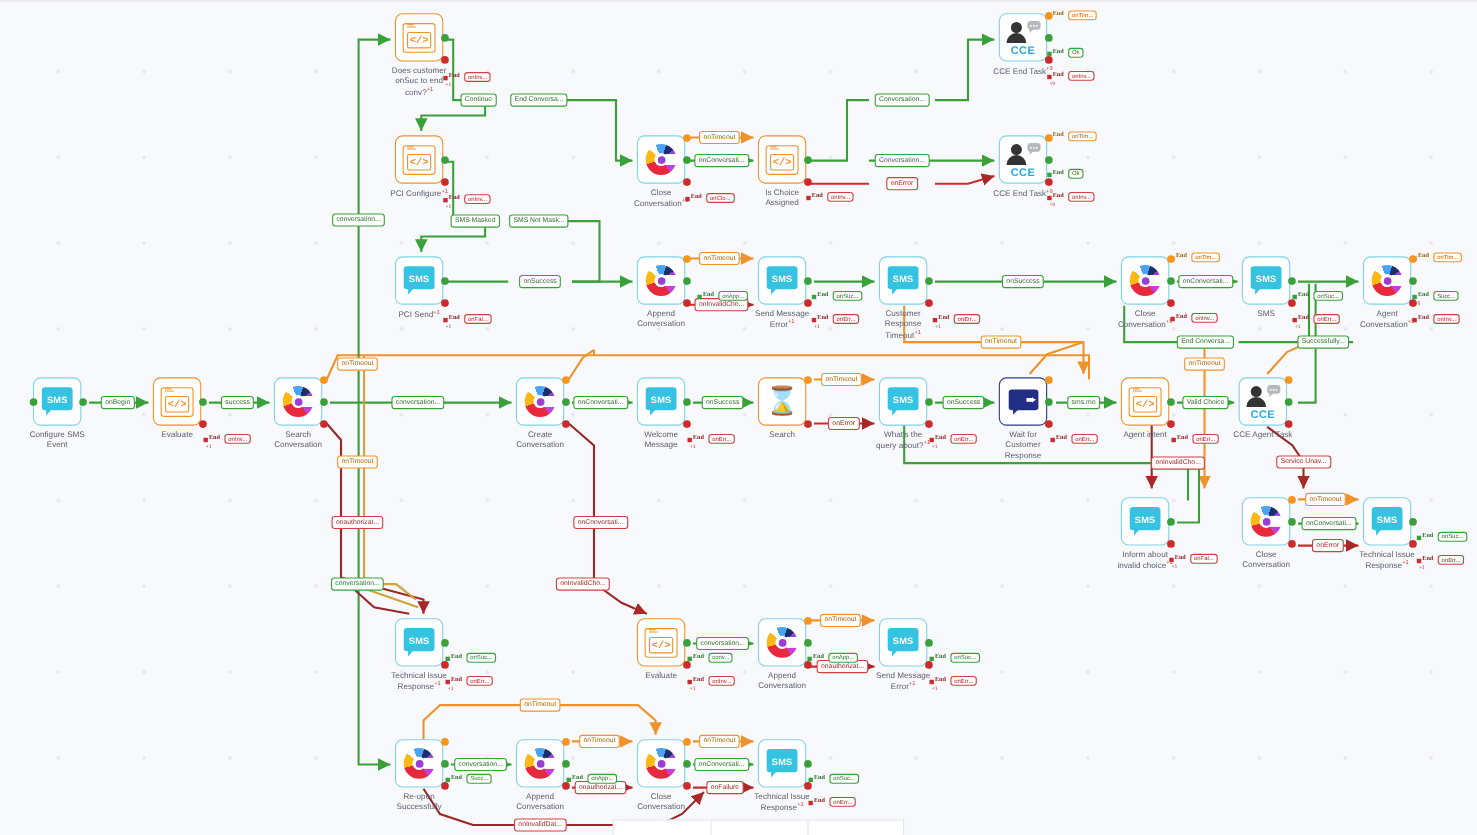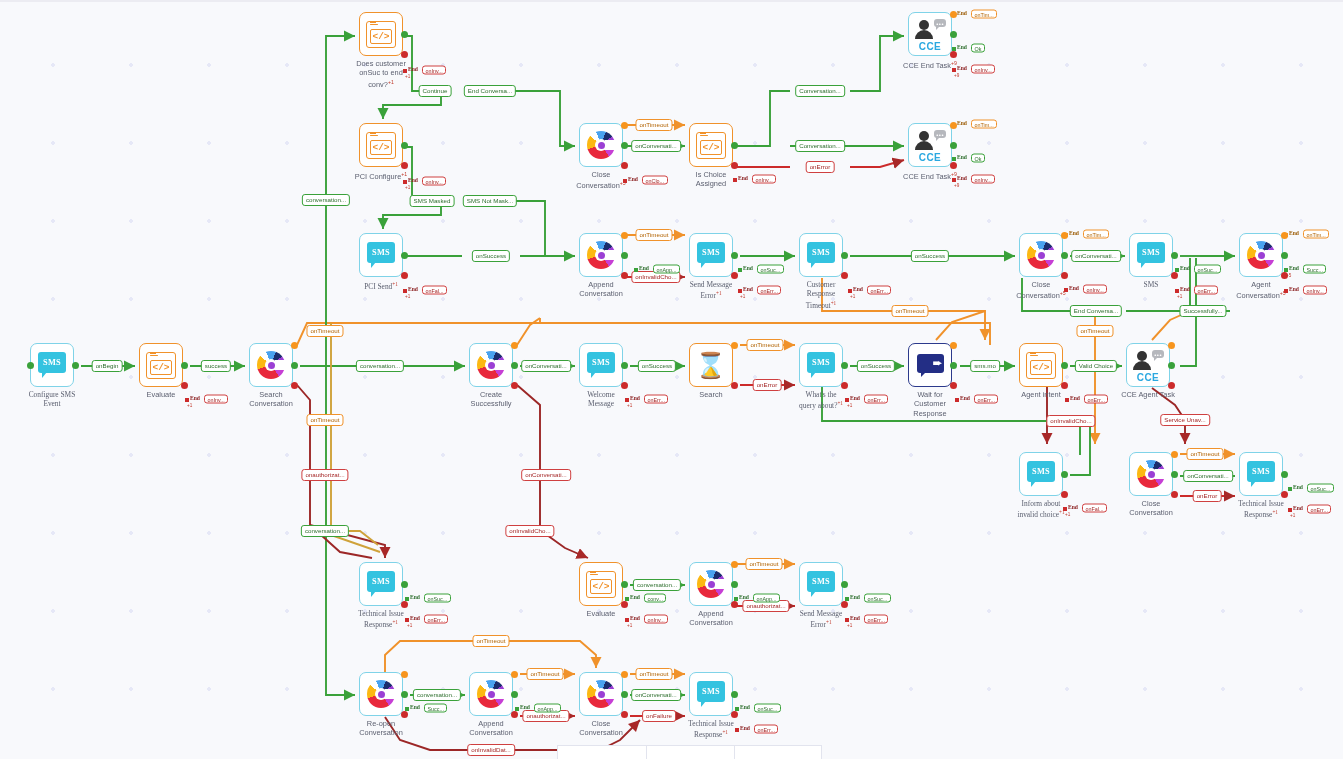--- a/index.html
+++ b/index.html
@@ -32,21 +32,21 @@
   svg#wires { position: absolute; left: 0; top: 0; width: 1343px; height: 759px; }
 
   
   .node {
     position: absolute;
     width: 44px; height: 44px;
     border-radius: 7px;
     background: #ffffff;
     display: flex; align-items: center; justify-content: center;
   }
-  .node.sms   { border: 1.4px solid #7fd3e8; font-family: Liberation Serif, serif; }
+  .node.sms   { border: 1.4px solid #7fd3e8; }
   .node.conv  { border: 1.4px solid #7fd3e8; }
   .node.cce   { border: 1.4px solid #7fd3e8; }
   .node.code  { border: 1.6px solid #f0922b; }
   .node.delay { border: 1.6px solid #f0922b; }
   .node.wait  { border: 1.8px solid #2c3a8c; }
 
   .nlabel {
     position: absolute;
     top: 46px; left: 50%;
     transform: translateX(-50%);
@@ -329,21 +329,21 @@
     <div class="ic-conv">
         <div class="ring"></div>
         <div class="gap"></div>
         <div class="hole"></div>
         <div class="dot"></div>
       </div>
     <div class="port out-orange" style="left:41px; top:-2px;"></div>
     <div class="port out-green" style="left:41px; top:18px;"></div>
     <div class="port out-red" style="left:41px; top:38px;"></div>
     <div class="nlabel">Create
-Successfully</div>
+Conversation</div>
   </div>
 
   <div class="node sms" style="left:579px; top:343px;">
     <div class="ic-sms">
         <div class="bub">SMS</div>
         <div class="tail"></div>
       </div>
     <div class="port out-green" style="left:41px; top:18px;"></div>
     <div class="port out-red" style="left:41px; top:38px;"></div>
     <div class="nlabel">Welcome
@@ -655,21 +655,21 @@
     <div class="ic-conv">
         <div class="ring"></div>
         <div class="gap"></div>
         <div class="hole"></div>
         <div class="dot"></div>
       </div>
     <div class="port out-orange" style="left:41px; top:-2px;"></div>
     <div class="port out-green" style="left:41px; top:18px;"></div>
     <div class="port out-red" style="left:41px; top:38px;"></div>
     <div class="nlabel">Re-open
-Conversation</div>
+Successfully</div>
   </div>
 
   <div class="node conv" style="left:469px; top:672px;">
     <div class="ic-conv">
         <div class="ring"></div>
         <div class="gap"></div>
         <div class="hole"></div>
         <div class="dot"></div>
       </div>
     <div class="port out-orange" style="left:41px; top:-2px;"></div>

